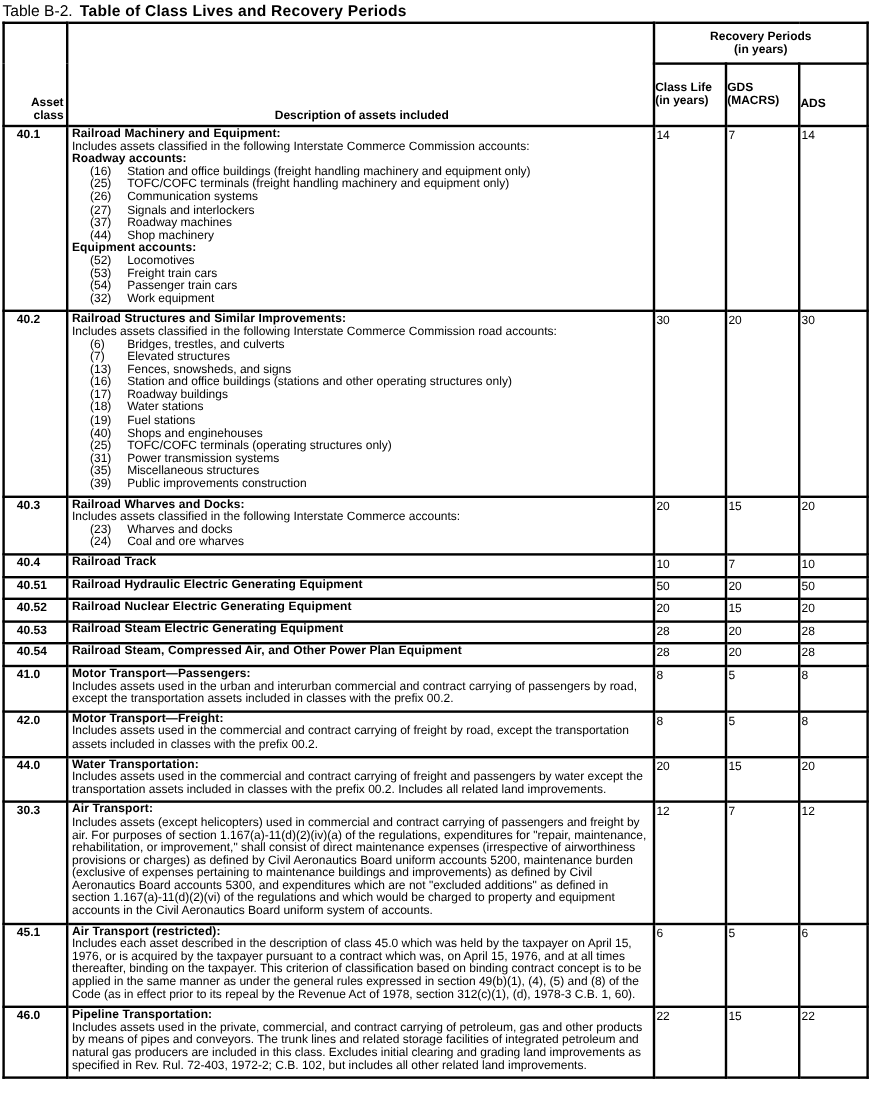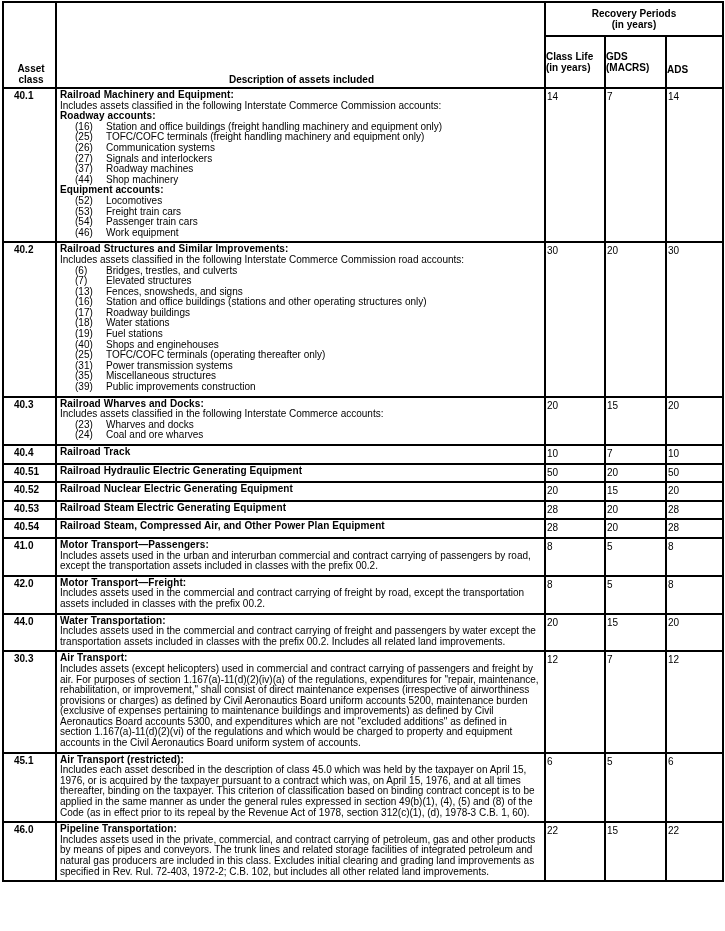--- a/index.html
+++ b/index.html
@@ -5,21 +5,21 @@
   html,body{margin:0;padding:0;background:#fff;color:#000;}
   body{width:725px;height:931px;font-family:"Liberation Sans",sans-serif;overflow:hidden;}
   .page{padding:1px 1px 0 2px;}
   .doc-title{font-size:13px;line-height:15px;margin:0 0 2px 0;white-space:nowrap;}
   .doc-title .t-prefix{font-weight:normal;}
   .doc-title .t-main{font-weight:bold;margin-left:6px;letter-spacing:0.2px;}
   table.clt{border-collapse:collapse;table-layout:fixed;width:720px;}
   table.clt th, table.clt td{border:2px solid #000;overflow:hidden;}
   
   thead th{font-size:10px;font-weight:bold;padding:0;}
-  th.asset-h{vertical-align:bottom;text-align:center;padding:2px 2px 2px 5px;line-height:11px;}
+  th.asset-h{vertical-align:bottom;text-align:right;padding:2px 2px 2px 5px;line-height:11px;}
   th.desc-h{vertical-align:bottom;text-align:center;padding:6px 2px 2px 4px;}
   th.rp-h{text-align:center;vertical-align:middle;line-height:11px;padding:4px 0;}
   tr.h2 th{text-align:left;vertical-align:middle;line-height:11px;padding:2px 0;}
   tr.h2 th.ads-h{vertical-align:bottom;padding-bottom:12px;margin-top:40px;}
   tr.h1 th.rp-h{height:24px;}
   tr.h2 th{height:36px;}
   
   td{font-size:10px;line-height:10.6px;}
   td.asset-cell{font-weight:bold;vertical-align:top;text-align:left;padding:2px 20px 2px 10px;}
   td.desc-cell{vertical-align:top;padding:1px 4px 3px 3px;}
@@ -27,20 +27,23 @@
   .heading{font-weight:bold;letter-spacing:0.1px;}
   .para{}
   .item{display:flex;}
   .inum{flex:0 0 31px;margin-left:15px;}
   .itxt{flex:1;}
 </style>
 </head>
 <body>
 
 <div class="page">
+  <div class="doc-title">
+    <span class="t-prefix">Table B-2.</span><span class="t-main">Table of Class Lives and Recovery Periods</span>
+  </div>
 
   <table class="clt">
     <colgroup>
       <col style="width:53px">
       <col style="width:489px">
       <col style="width:60px">
       <col style="width:61px">
       <col style="width:57px">
     </colgroup>
     <thead>
@@ -105,21 +108,21 @@
             </div>
             <div class="item">
               <span class="inum">(53)</span>
               <span class="itxt">Freight train cars</span>
             </div>
             <div class="item">
               <span class="inum">(54)</span>
               <span class="itxt">Passenger train cars</span>
             </div>
             <div class="item">
-              <span class="inum">(46)</span>
+              <span class="inum">(32)</span>
               <span class="itxt">Work equipment</span>
             </div>
           </td>
           <td class="num-cell">14</td>
           <td class="num-cell">7</td>
           <td class="num-cell">14</td>
         </tr>
         <tr>
           <td class="asset-cell">40.2</td>
           <td class="desc-cell">
@@ -152,21 +155,21 @@
             <div class="item">
               <span class="inum">(19)</span>
               <span class="itxt">Fuel stations</span>
             </div>
             <div class="item">
               <span class="inum">(40)</span>
               <span class="itxt">Shops and enginehouses</span>
             </div>
             <div class="item">
               <span class="inum">(25)</span>
-              <span class="itxt">TOFC/COFC terminals (operating thereafter only)</span>
+              <span class="itxt">TOFC/COFC terminals (operating structures only)</span>
             </div>
             <div class="item">
               <span class="inum">(31)</span>
               <span class="itxt">Power transmission systems</span>
             </div>
             <div class="item">
               <span class="inum">(35)</span>
               <span class="itxt">Miscellaneous structures</span>
             </div>
             <div class="item">

